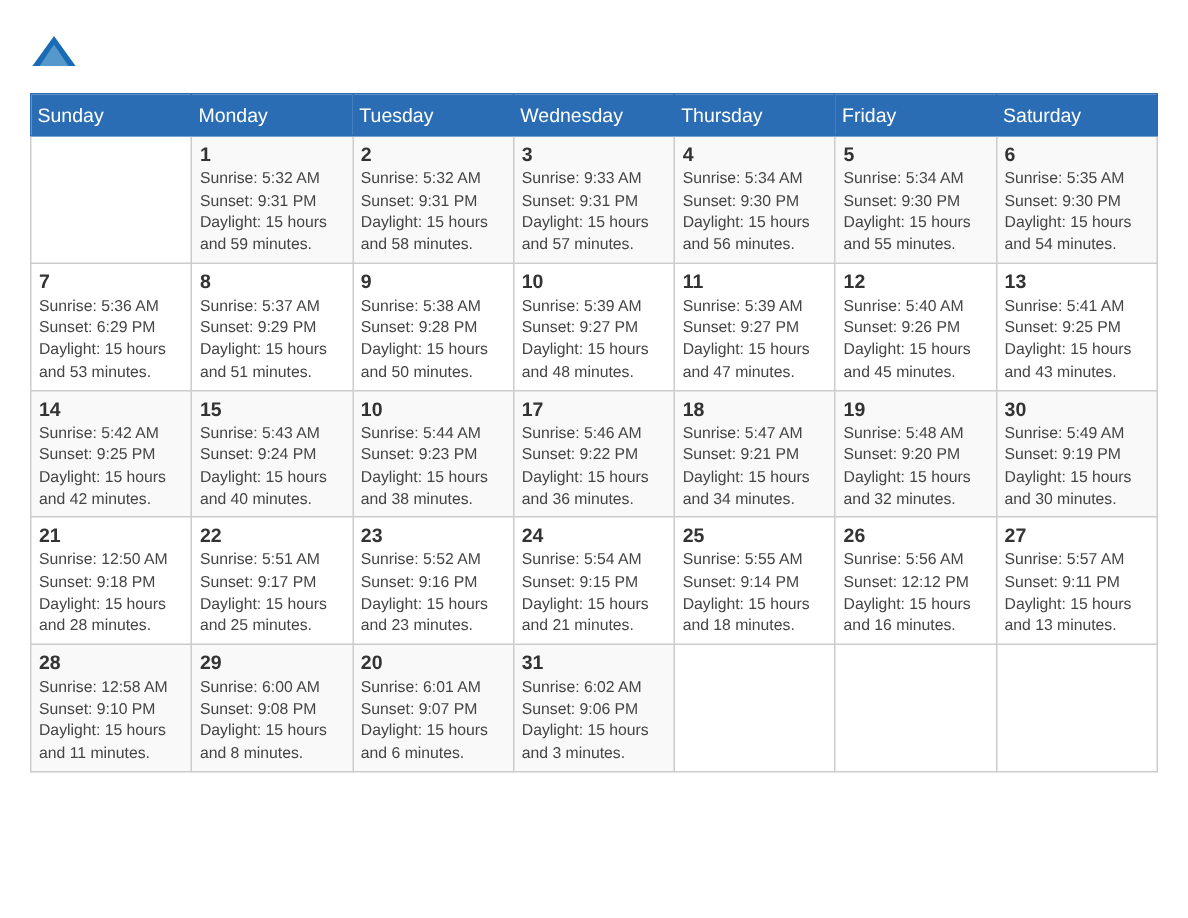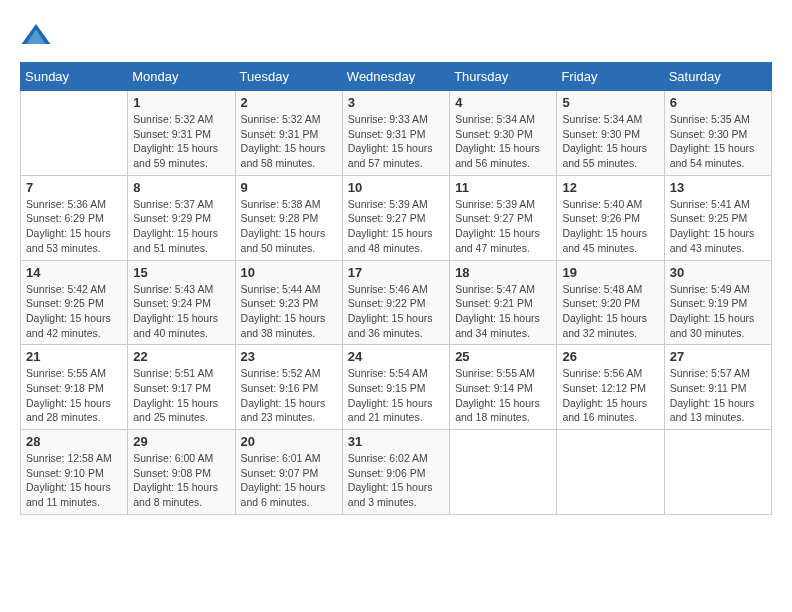--- a/index.html
+++ b/index.html
@@ -271,21 +271,21 @@
           <span class="day-number">30</span>
           <div class="day-info">Sunrise: 5:49 AM
 Sunset: 9:19 PM
 Daylight: 15 hours
 and 30 minutes.</div>
         </td>
       </tr>
       <tr>
         <td>
           <span class="day-number">21</span>
-          <div class="day-info">Sunrise: 5:55 AM
+          <div class="day-info">Sunrise: 12:50 AM
 Sunset: 9:18 PM
 Daylight: 15 hours
 and 28 minutes.</div>
         </td>
         <td>
           <span class="day-number">22</span>
           <div class="day-info">Sunrise: 5:51 AM
 Sunset: 9:17 PM
 Daylight: 15 hours
 and 25 minutes.</div>

